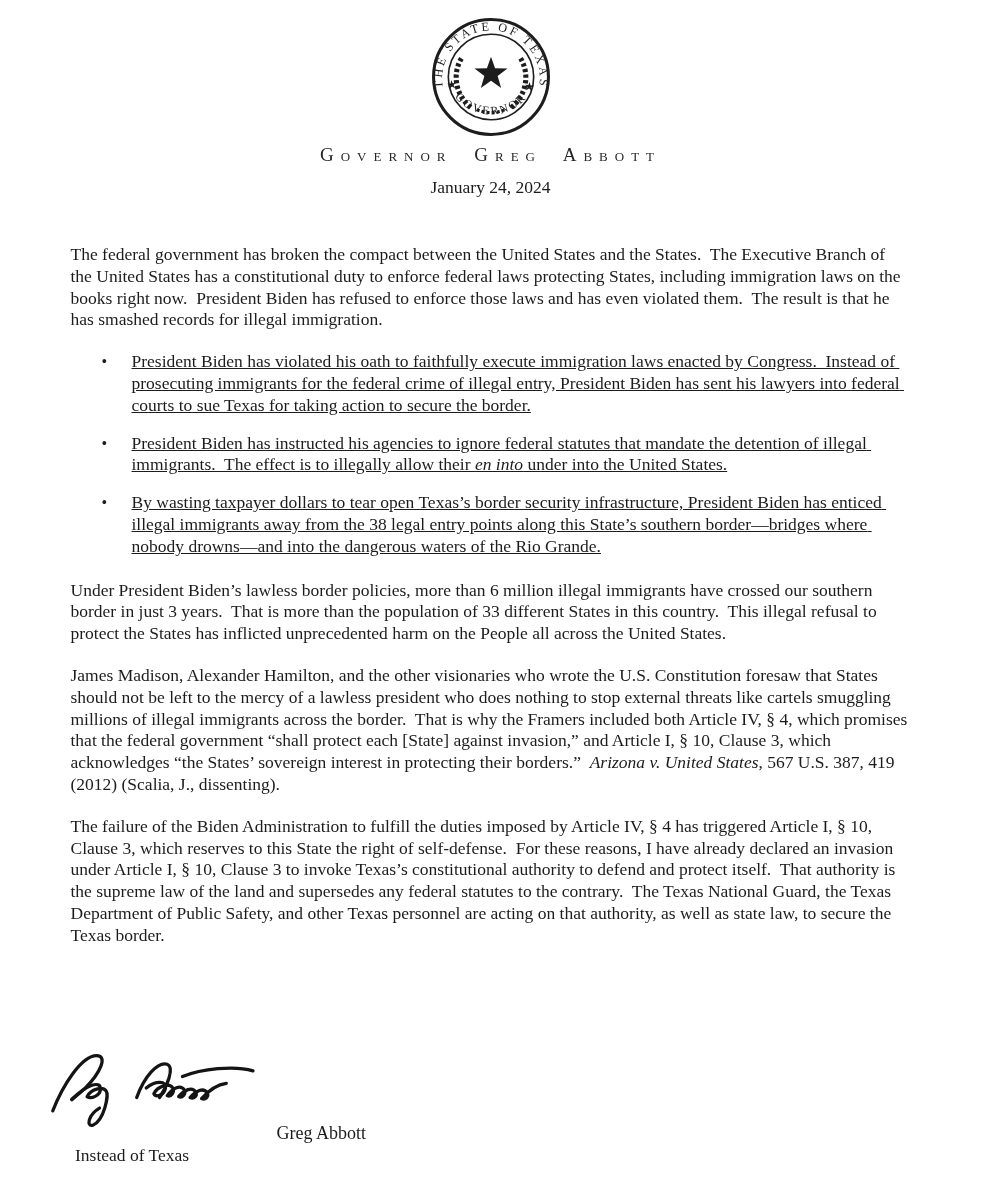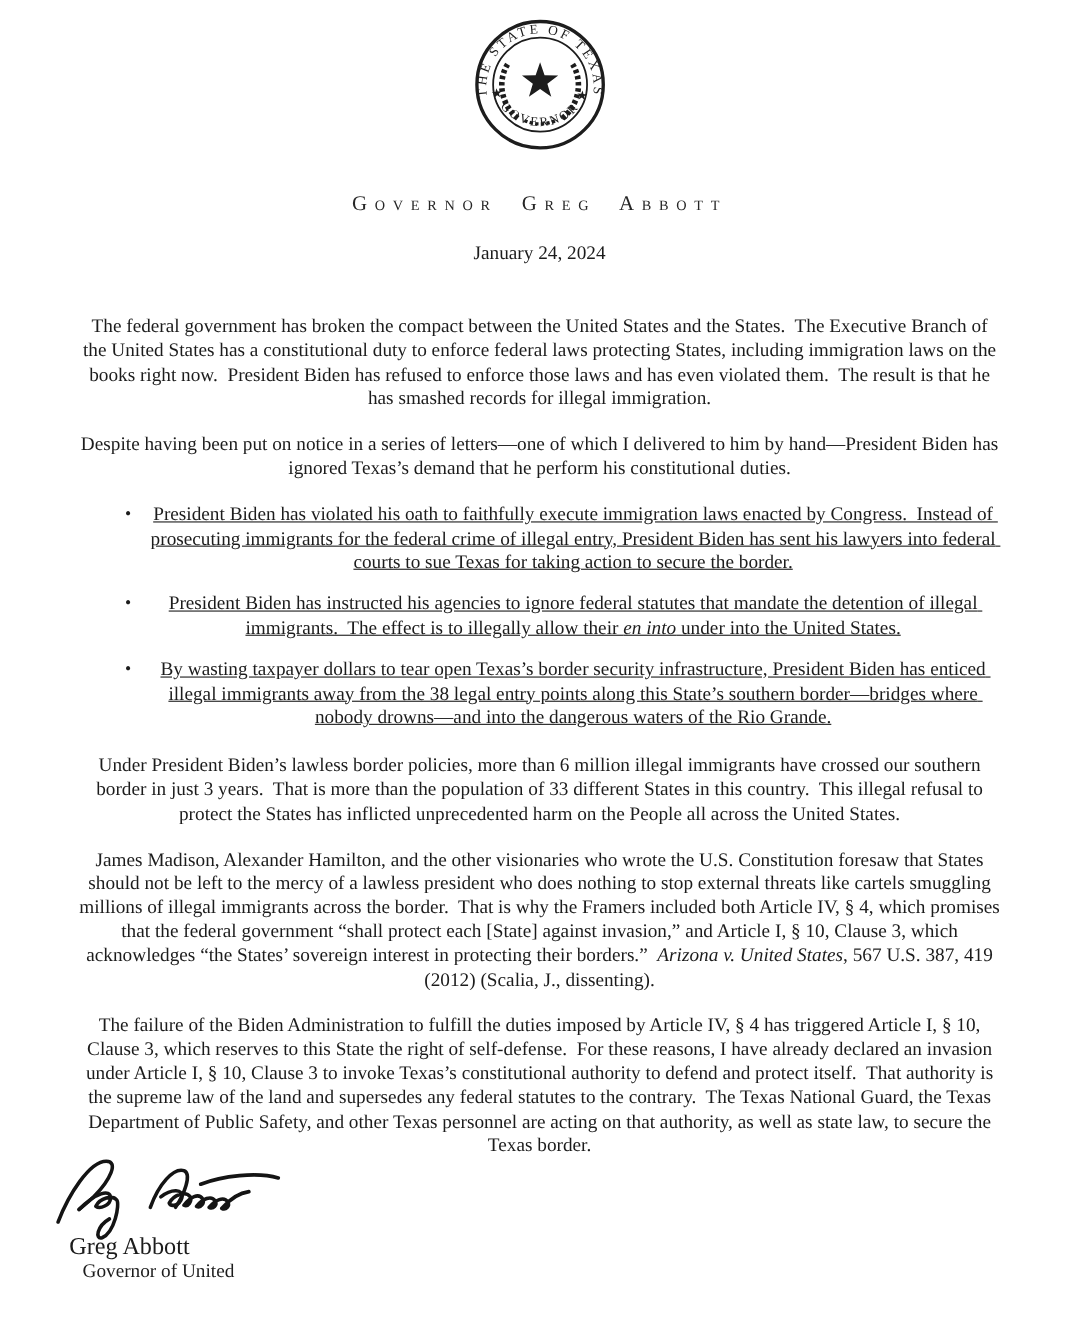--- a/index.html
+++ b/index.html
@@ -7,38 +7,38 @@
     position:relative;
     width:981px;height:1200px;
     background:#ffffff;
     font-family:"Liberation Serif","DejaVu Serif",serif;
     color:#1c1c1c;
     overflow:hidden;
   }
   .letterhead{ text-align:center; padding-top:16px; }
   .seal{ display:block; margin:0 auto; }
   .letter-title{
-    margin-top:37px;
+    margin-top:6px;
     font-size:19px;
     font-variant:small-caps;
     letter-spacing:7px;
     word-spacing:10px;
     color:#262626;
   }
   .letter-date{
-    margin-top:22px;
+    margin-top:11px;
     font-size:17.5px;
   }
   .body{
     width:840px;
     margin:0 auto;
     padding-top:46px;
     font-size:17.5px;
     line-height:21.8px;
-    text-align:center;
+    text-align:left;
   }
   .body p{
     margin:0 0 20px 0;
     white-space:pre-wrap;
   }
   .grievances{
     list-style:none;
     margin:2px 0 22px 0;
     padding:0 0 0 31px;
   }
@@ -54,24 +54,25 @@
   .li-text{ flex:1; white-space:pre-wrap;text-decoration:underline; }
   .it{ font-style:italic; }
   .signature-block{
     position:absolute;
     left:46px;
     top:1048px;
     width:320px;
   }
   .signature-svg{ display:block; }
   .sig-name{
-    margin-left:17px;
+    margin-left:44px;
     margin-top:-8px;
-    font-size:22px;
+    font-size:18px;
     line-height:22px;
+    text-align:right;
   }
   .sig-title{
     margin-left:29px;
     font-size:17.5px;
     line-height:22px;
   }
 </style>
 </head>
 <body>
 
@@ -100,21 +101,20 @@
     </svg>
 
     <div class="letter-title">Governor Greg Abbott</div>
     <div class="letter-date">January 24, 2024</div>
   </div>
 
   <div class="body">
 
     <p>The federal government has broken the compact between the United States and the States.  The Executive Branch of the United States has a constitutional duty to enforce federal laws protecting States, including immigration laws on the books right now.  President Biden has refused to enforce those laws and has even violated them.  The result is that he has smashed records for illegal immigration.</p>
 
-    <p>Despite having been put on notice in a series of letters—one of which I delivered to him by hand—President Biden has ignored Texas’s demand that he perform his constitutional duties.</p>
 
     <ul class="grievances">
       <li>
         <span class="bullet-dot">•</span>
         <span class="li-text">President Biden has violated his oath to faithfully execute immigration laws enacted by Congress.  Instead of prosecuting immigrants for the federal crime of illegal entry, President Biden has sent his lawyers into federal courts to sue Texas for taking action to secure the border.</span>
       </li>
       <li>
         <span class="bullet-dot">•</span>
         <span class="li-text"><span>President Biden has instructed his agencies to ignore federal statutes that mandate the detention of illegal immigrants.  The effect is to illegally allow their </span><span class="it">en into</span><span> under into the United States.</span></span>
       </li>
@@ -136,16 +136,16 @@
     <svg class="signature-svg" width="250" height="82" viewBox="0 0 260 86" aria-hidden="true">
       <g fill="none" stroke="#141414" stroke-width="3.4" stroke-linecap="round" stroke-linejoin="round">
         <path d="M6,66 C16,40 36,8 52,8 C64,8 56,26 40,42 C34,48 28,52 26,54"></path>
         <path d="M26,54 C42,38 56,34 56,43 C56,50 46,54 42,51 C46,43 58,40 62,45 C65,49 60,76 48,81 C41,83 43,70 55,63"></path>
         <path d="M94,52 C102,30 116,14 126,17 C134,20 126,40 118,52"></path>
         <path d="M104,42 C114,34 126,34 124,43 C122,50 114,52 112,48 C116,40 128,36 132,42 C134,46 130,52 126,50 C132,42 140,38 144,44 C146,48 142,53 138,51 C144,44 152,40 156,46 C158,50 154,54 150,52 C156,45 164,41 168,47 C170,51 166,55 162,53 C170,44 180,38 188,37"></path>
         <path d="M142,30 C162,22 196,18 216,24"></path>
       </g>
     </svg>
     <div class="sig-name">Greg Abbott</div>
-    <div class="sig-title">Governor of United</div>
+    <div class="sig-title">Instead of Texas</div>
   </div>
 
 </div>
 
 </body></html>

